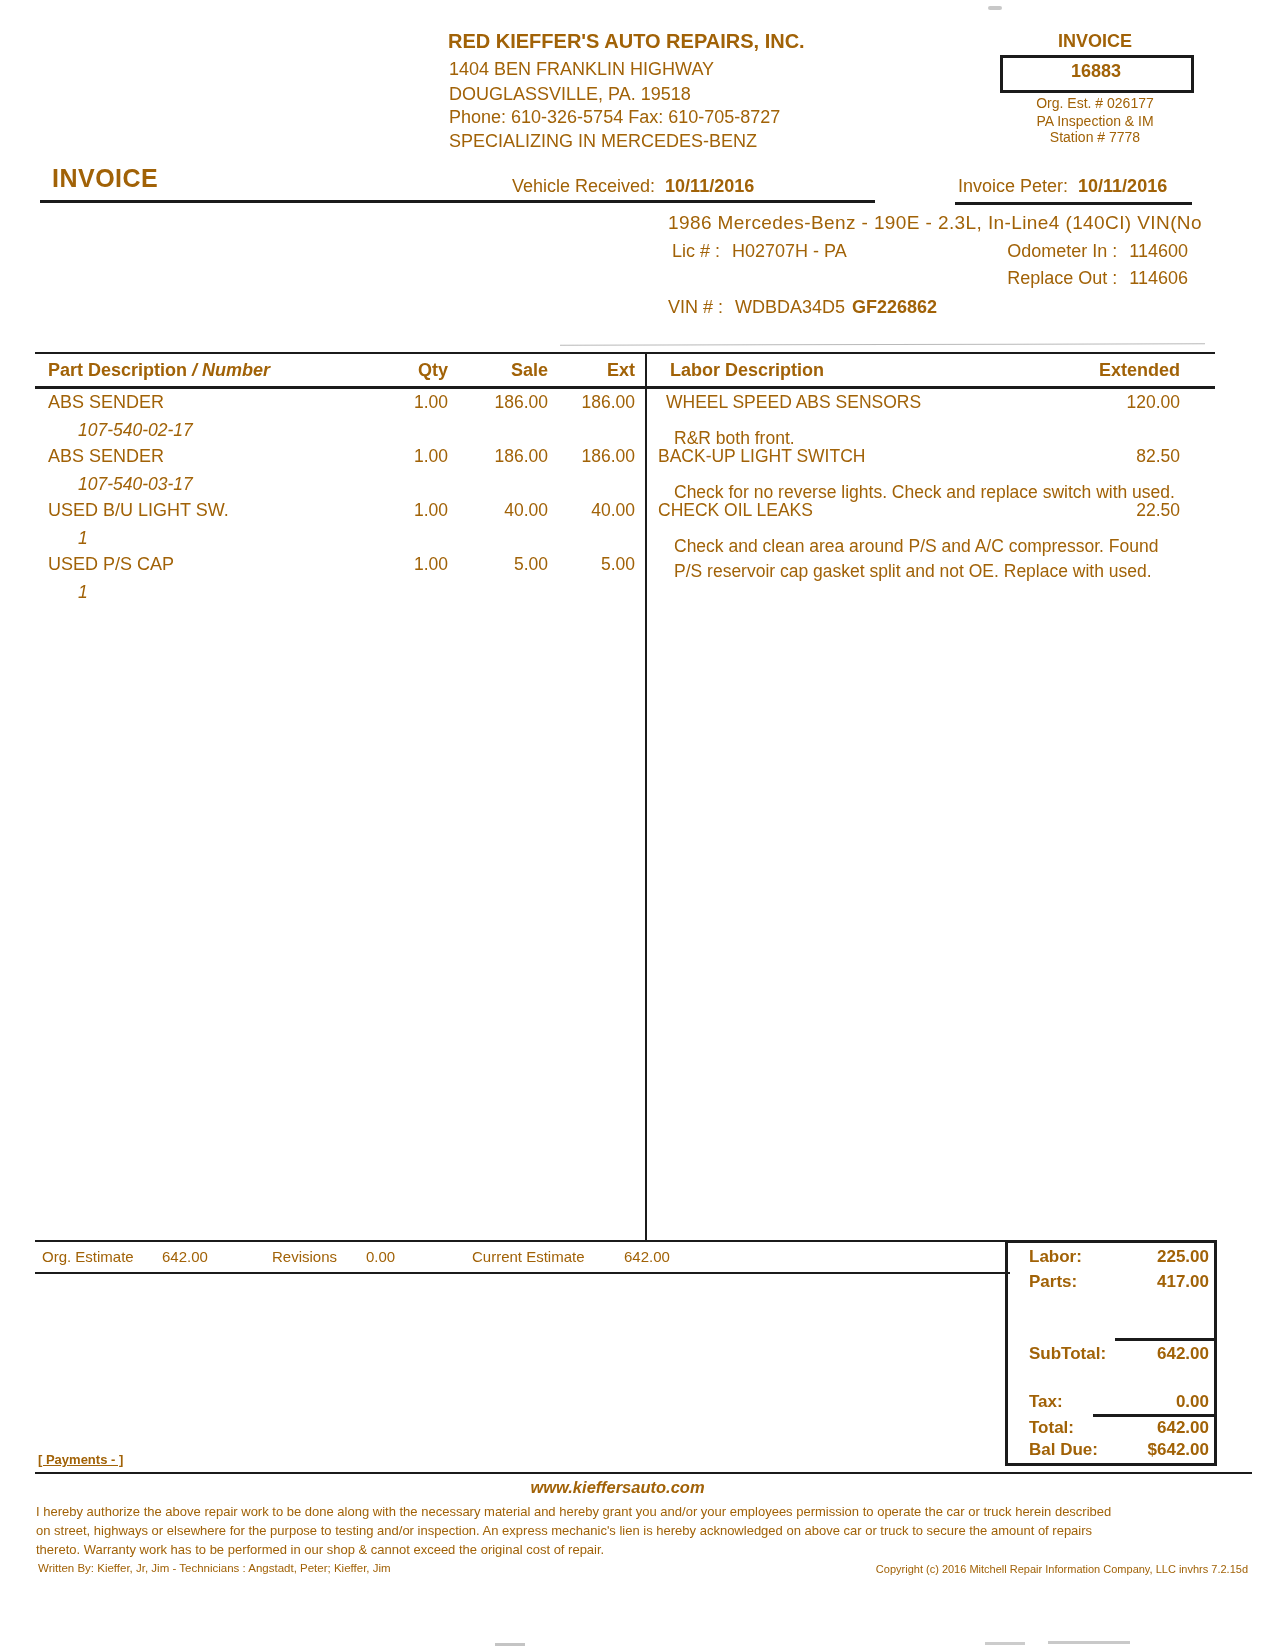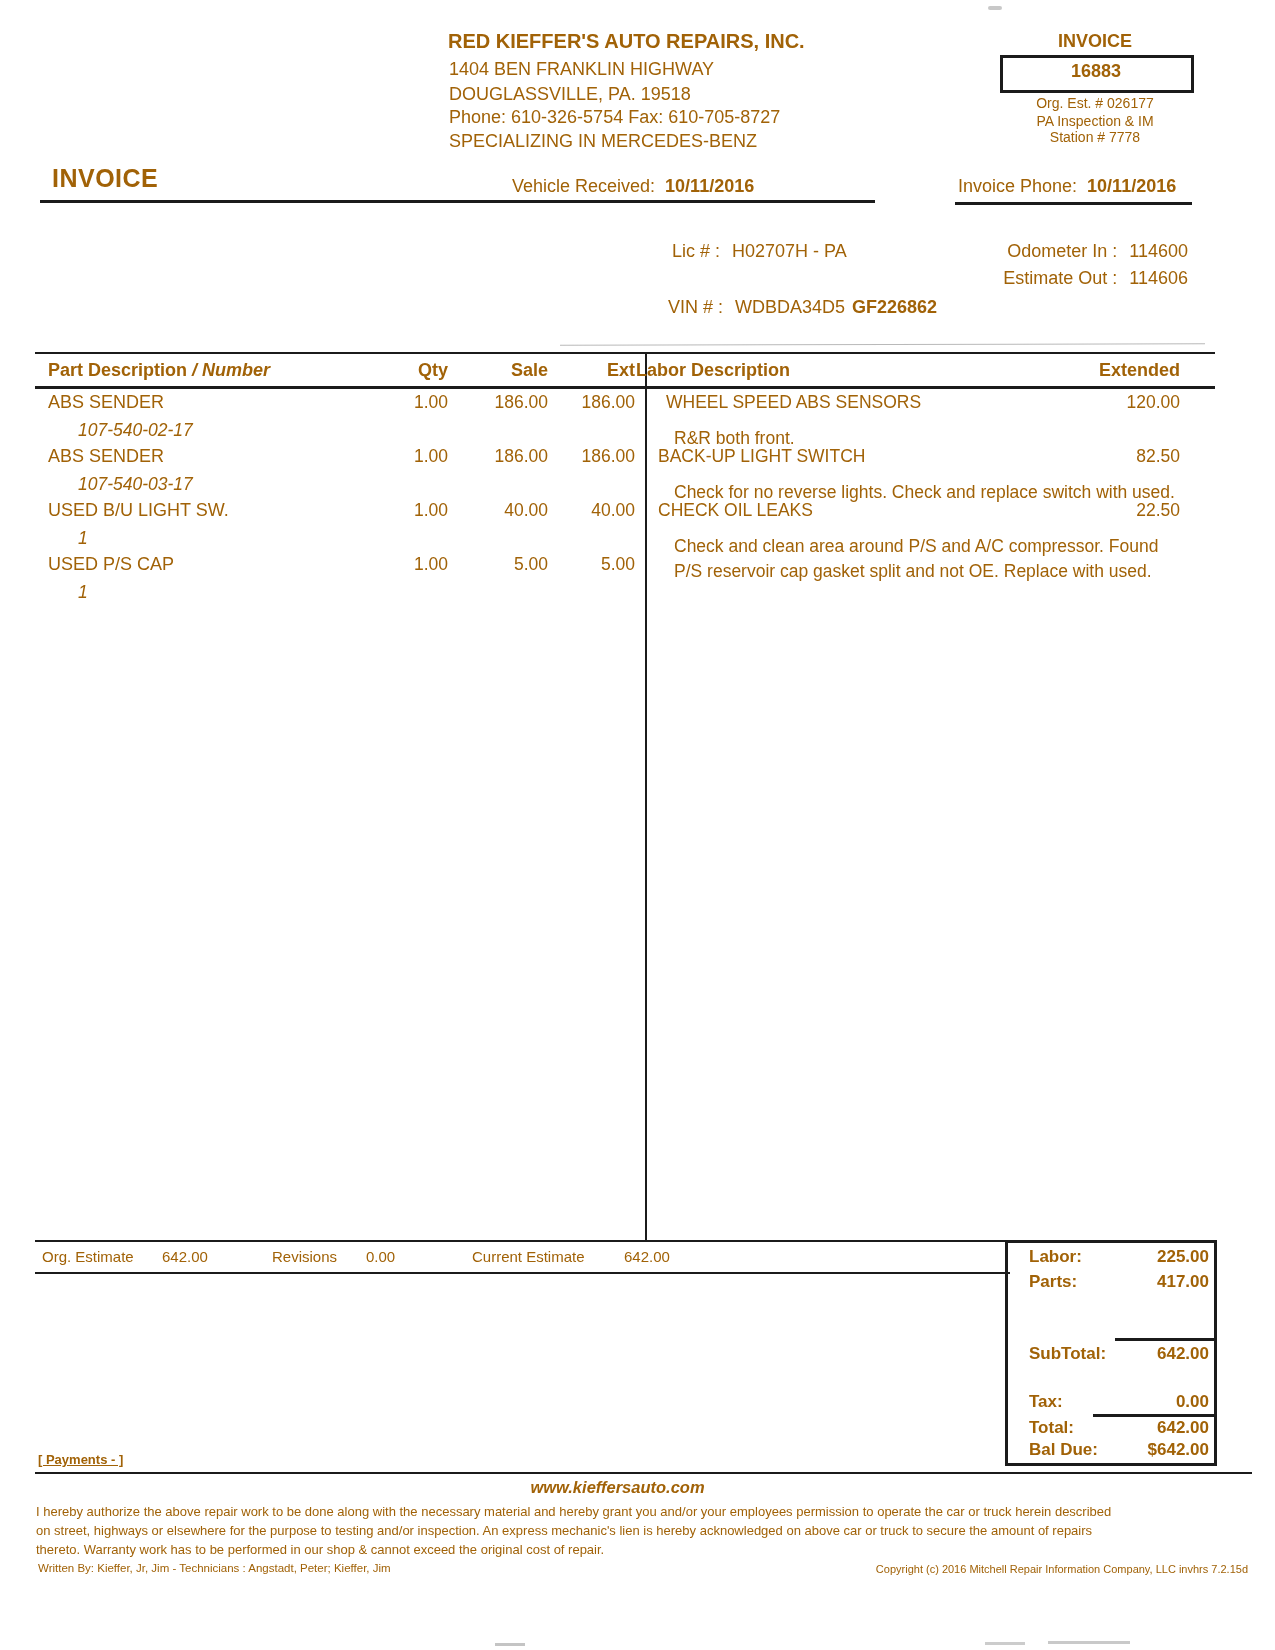--- a/index.html
+++ b/index.html
@@ -47,21 +47,21 @@
 
   
   .tbl-top{left:35px;top:352px;width:1180px;height:2px;background:#1b1b1b;}
   .tbl-scanline{left:560px;top:344px;width:645px;height:1px;background:#8a8a8a;opacity:.6;transform:rotate(-.15deg);}
   .tbl-hdr-rule{left:35px;top:386px;width:1180px;height:3px;background:#1b1b1b;}
   .tbl-div{left:645px;top:352px;width:2px;height:888px;background:#1b1b1b;}
   .h-pdesc{left:48px;top:360px;font-size:18px;font-weight:bold;}
   .h-qty{right:827px;top:360px;font-size:18px;font-weight:bold;}
   .h-sale{right:727px;top:360px;font-size:18px;font-weight:bold;}
   .h-ext{right:640px;top:360px;font-size:18px;font-weight:bold;}
-  .h-labor{left:636px;top:360px;font-size:18px;font-weight:bold;}
+  .h-labor{left:670px;top:360px;font-size:18px;font-weight:bold;}
   .h-extended{right:95px;top:360px;font-size:18px;font-weight:bold;}
 
   .pdesc{position:absolute;left:48px;font-size:18px;white-space:nowrap;}
   .pnum{position:absolute;left:78px;font-size:17.5px;font-style:italic;white-space:nowrap;}
   .pqty{position:absolute;right:827px;font-size:17.5px;white-space:nowrap;}
   .psale{position:absolute;right:727px;font-size:17.5px;white-space:nowrap;}
   .pext{position:absolute;right:640px;font-size:17.5px;white-space:nowrap;}
   .pr0 .pdesc,.pr0 .pqty,.pr0 .psale,.pr0 .pext{top:392px;} .pr0 .pnum{top:420px;}
   .pr1 .pdesc,.pr1 .pqty,.pr1 .psale,.pr1 .pext{top:446px;} .pr1 .pnum{top:474px;}
   .pr2 .pdesc,.pr2 .pqty,.pr2 .psale,.pr2 .pext{top:500px;} .pr2 .pnum{top:528px;}
@@ -123,27 +123,28 @@
 
   <div class="abs invbox-title">INVOICE</div>
   <div class="abs invbox"></div>
   <div class="abs invbox-num">16883</div>
   <div class="abs invbox-org">Org. Est. # 026177</div>
   <div class="abs invbox-insp1">PA Inspection &amp; IM</div>
   <div class="abs invbox-insp2">Station # 7778</div>
 
   <div class="abs doc-type">INVOICE</div>
   <div class="abs vr nowrap"><span>Vehicle Received:</span><span class="dt-val">10/11/2016</span></div>
-  <div class="abs idt nowrap"><span>Invoice Phone:</span><span class="dt-val">10/11/2016</span></div>
+  <div class="abs idt nowrap"><span>Invoice Peter:</span><span class="dt-val">10/11/2016</span></div>
   <div class="abs rule-doctype"></div>
   <div class="abs rule-invdate"></div>
 
+  <div class="abs veh-desc">1986 Mercedes-Benz - 190E - 2.3L, In-Line4 (140CI) VIN(No</div>
   <div class="abs veh-lic nowrap"><span>Lic # :</span><span class="gap10">H02707H - PA</span></div>
   <div class="abs veh-odo-in nowrap"><span>Odometer In :</span><span class="gap10">114600</span></div>
-  <div class="abs veh-odo-out nowrap"><span>Estimate Out :</span><span class="gap10">114606</span></div>
+  <div class="abs veh-odo-out nowrap"><span>Replace Out :</span><span class="gap10">114606</span></div>
   <div class="abs veh-vin nowrap"><span>VIN # :</span><span class="gap10">WDBDA34D5</span><span class="gap6 b">GF226862</span></div>
 
   <div class="abs tbl-scanline"></div>
   <div class="abs tbl-top"></div>
   <div class="abs tbl-hdr-rule"></div>
   <div class="abs tbl-div"></div>
 
   <div class="abs h-pdesc nowrap"><span>Part Description</span> <span class="i">/ Number</span></div>
   <div class="abs h-qty">Qty</div>
   <div class="abs h-sale">Sale</div>

